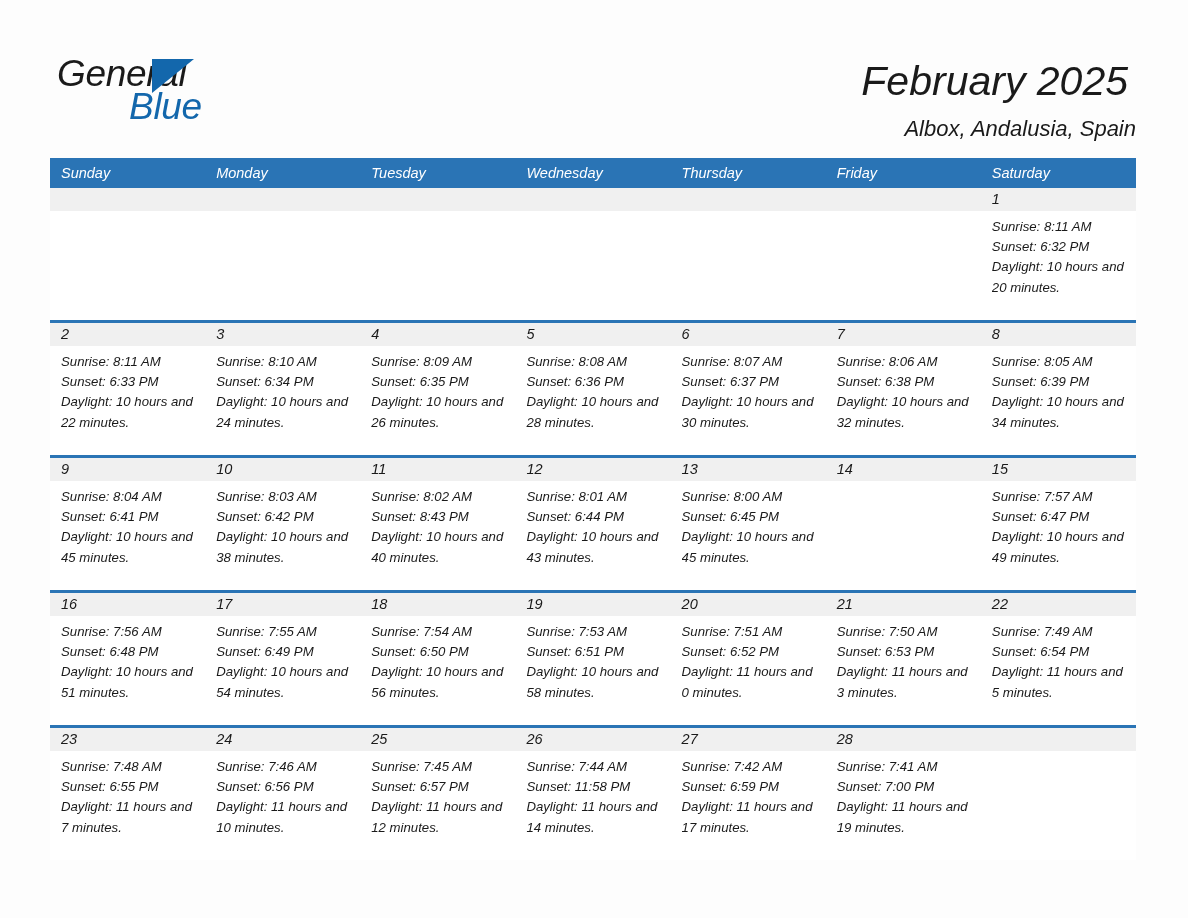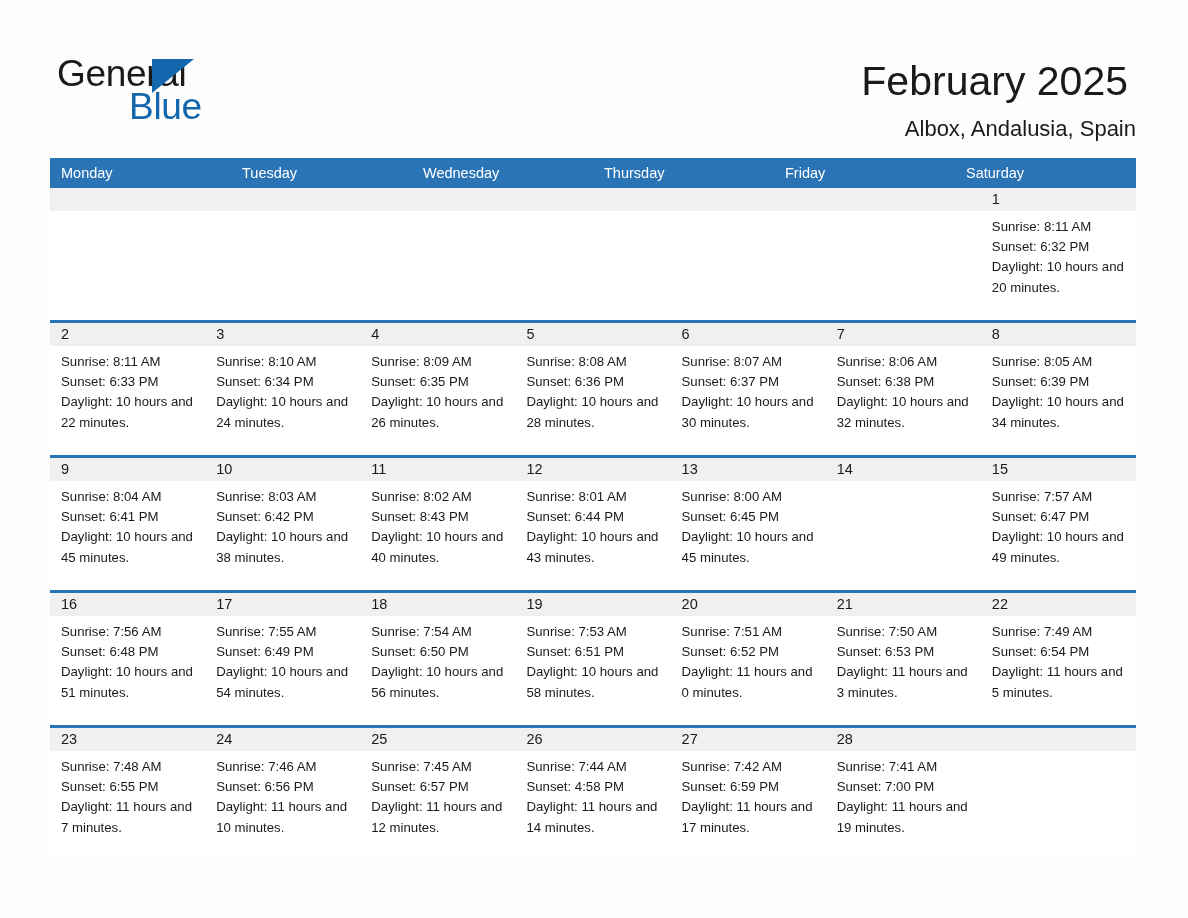--- a/index.html
+++ b/index.html
@@ -11,20 +11,21 @@
     height: 918px;
     background: #fdfdfd;
     font-family: "Liberation Sans", sans-serif;
     -webkit-font-smoothing: antialiased;
   }
   .page {
     position: relative;
     width: 1188px;
     height: 918px;
     box-sizing: border-box;
+    font-style: italic;
   }
 
   
   .header {
     position: absolute;
     left: 0;
     top: 0;
     width: 1188px;
     height: 158px;
   }
@@ -171,20 +172,21 @@
     <div class="title-block">
       <h1 class="cal-title">February 2025</h1>
       <h2 class="cal-subtitle">Albox, Andalusia, Spain</h2>
     </div>
 
   </div>
 
   <div class="calendar">
 
     <div class="weekdays">
+      <div class="weekday">Sunday</div>
       <div class="weekday">Monday</div>
       <div class="weekday">Tuesday</div>
       <div class="weekday">Wednesday</div>
       <div class="weekday">Thursday</div>
       <div class="weekday">Friday</div>
       <div class="weekday">Saturday</div>
     </div>
 
     <div class="week first">
       <div class="day empty">
@@ -439,21 +441,21 @@
         <div class="day-info">
           <div>Sunrise: 7:45 AM</div>
           <div>Sunset: 6:57 PM</div>
           <div class="daylight">Daylight: 11 hours and 12 minutes.</div>
         </div>
       </div>
       <div class="day">
         <div class="day-num">26</div>
         <div class="day-info">
           <div>Sunrise: 7:44 AM</div>
-          <div>Sunset: 4:58 PM</div>
+          <div>Sunset: 11:58 PM</div>
           <div class="daylight">Daylight: 11 hours and 14 minutes.</div>
         </div>
       </div>
       <div class="day">
         <div class="day-num">27</div>
         <div class="day-info">
           <div>Sunrise: 7:42 AM</div>
           <div>Sunset: 6:59 PM</div>
           <div class="daylight">Daylight: 11 hours and 17 minutes.</div>
         </div>

